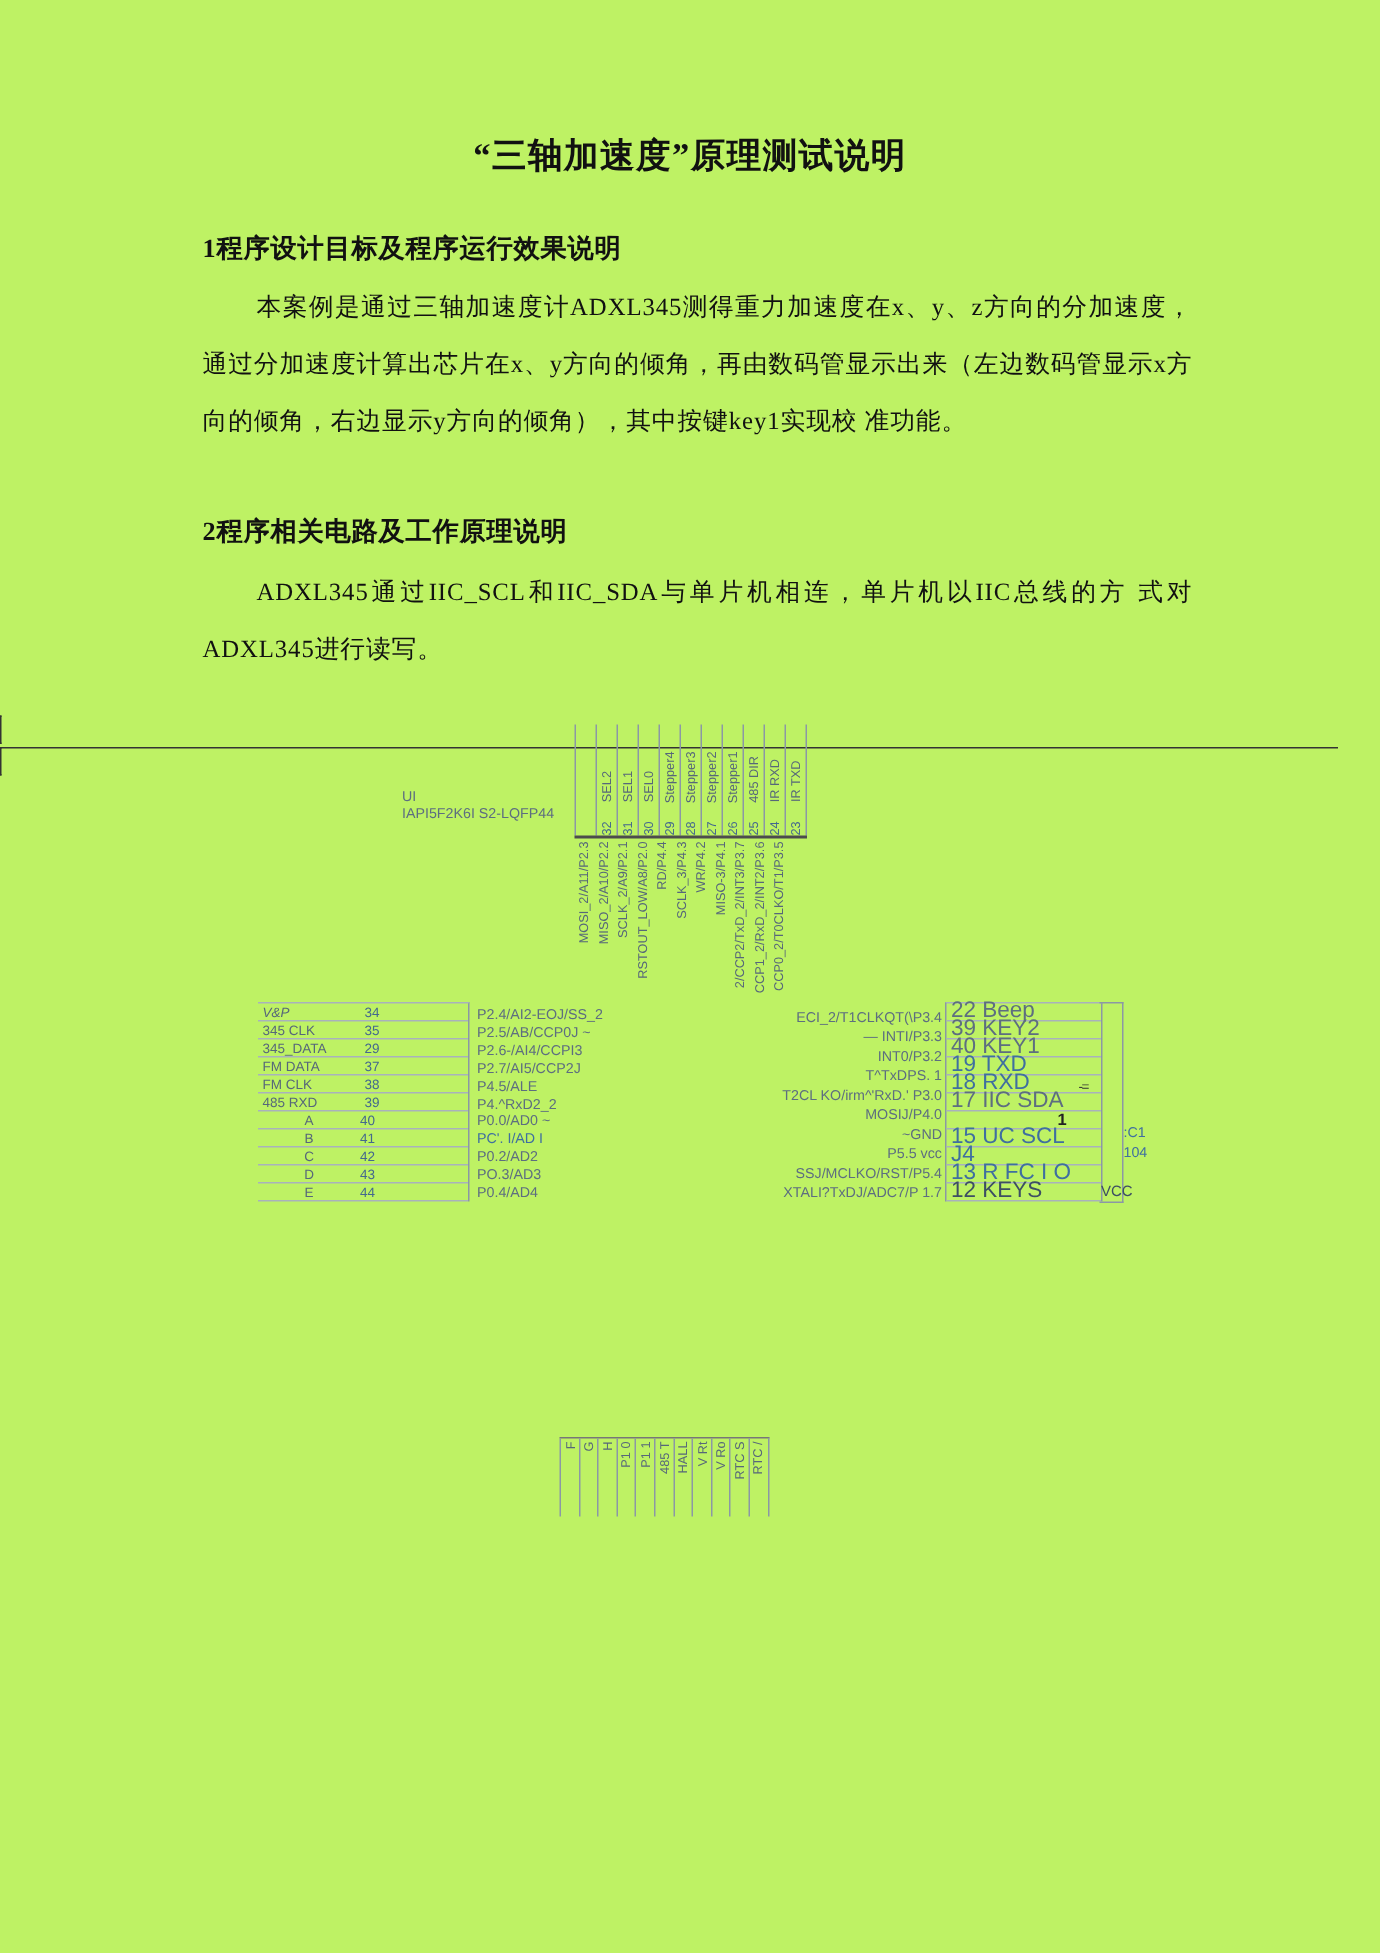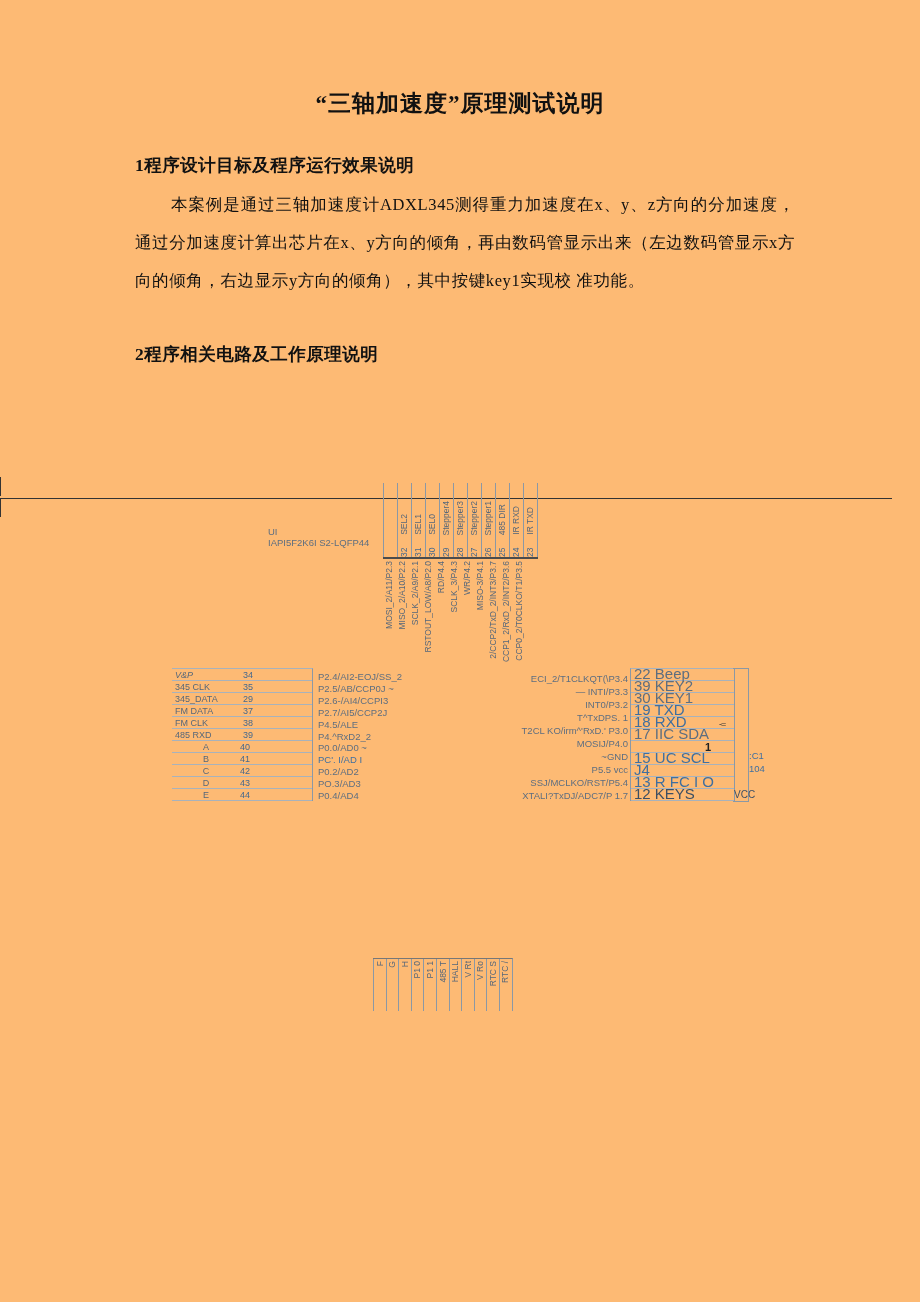--- a/index.html
+++ b/index.html
@@ -1,16 +1,16 @@
 <!DOCTYPE html>
 <html><head>
 <meta charset="utf-8">
 <style>
   html,body{margin:0;padding:0;background:#ffffff;}
-  .page{position:relative;width:920px;height:1302px;background:#fdba74;overflow:hidden;
+  .page{position:relative;width:920px;height:1302px;background:#bef264;overflow:hidden;
         font-family:"Liberation Serif","DejaVu Serif",serif;color:#111;}
   .title{position:absolute;top:88px;left:0;width:920px;text-align:center;
          font-size:23px;font-weight:bold;letter-spacing:1px;}
   .h2{position:absolute;left:135px;font-size:17.5px;font-weight:bold;letter-spacing:.5px;}
   .para{position:absolute;left:135px;width:660px;font-size:16.5px;line-height:38px;
         text-align:justify;text-indent:36px;letter-spacing:.6px;}
   
   .schematic{position:absolute;left:0;top:478px;width:892px;height:545px;
              font-family:"Liberation Sans","DejaVu Sans",sans-serif;color:#5d6e80;}
   .vtext{writing-mode:vertical-rl;transform:rotate(180deg);line-height:1;
@@ -66,20 +66,21 @@
 <body>
 
 <div class="page">
 
   <div class="title">“三轴加速度”原理测试说明</div>
 
   <div class="h2" style="top:153px;">1程序设计目标及程序运行效果说明</div>
   <div class="para" style="top:186px;">本案例是通过三轴加速度计ADXL345测得重力加速度在x、y、z方向的分加速度，通过分加速度计算出芯片在x、y方向的倾角，再由数码管显示出来（左边数码管显示x方向的倾角，右边显示y方向的倾角），其中按键key1实现校 准功能。</div>
 
   <div class="h2" style="top:342px;">2程序相关电路及工作原理说明</div>
+  <div class="para" style="top:376px;">ADXL345通过IIC_SCL和IIC_SDA与单片机相连，单片机以IIC总线的方 式对ADXL345进行读写。</div>
 
   <div class="schematic">
 
     <div class="chip-label">
       <div>UI</div>
       <div>IAPI5F2K6I S2-LQFP44</div>
     </div>
 
     
     <div class="tp-row">
@@ -240,21 +241,21 @@
         <div>XTALI?TxDJ/ADC7/P 1.7</div>
       </div>
     <div class="rp-box">
         <div class="rp-rowline">
           <span class="tone-gray">22 Beep</span>
         </div>
         <div class="rp-rowline">
           <span class="tone-gray">39 KEY2</span>
         </div>
         <div class="rp-rowline">
-          <span class="tone-gray">30 KEY1</span>
+          <span class="tone-gray">40 KEY1</span>
         </div>
         <div class="rp-rowline">
           <span class="tone-blue">19 TXD</span>
         </div>
         <div class="rp-rowline">
           <span class="tone-blue">18 RXD</span>
         </div>
         <div class="rp-rowline">
           <span class="tone-gray">17 IIC SDA</span>
         </div>

